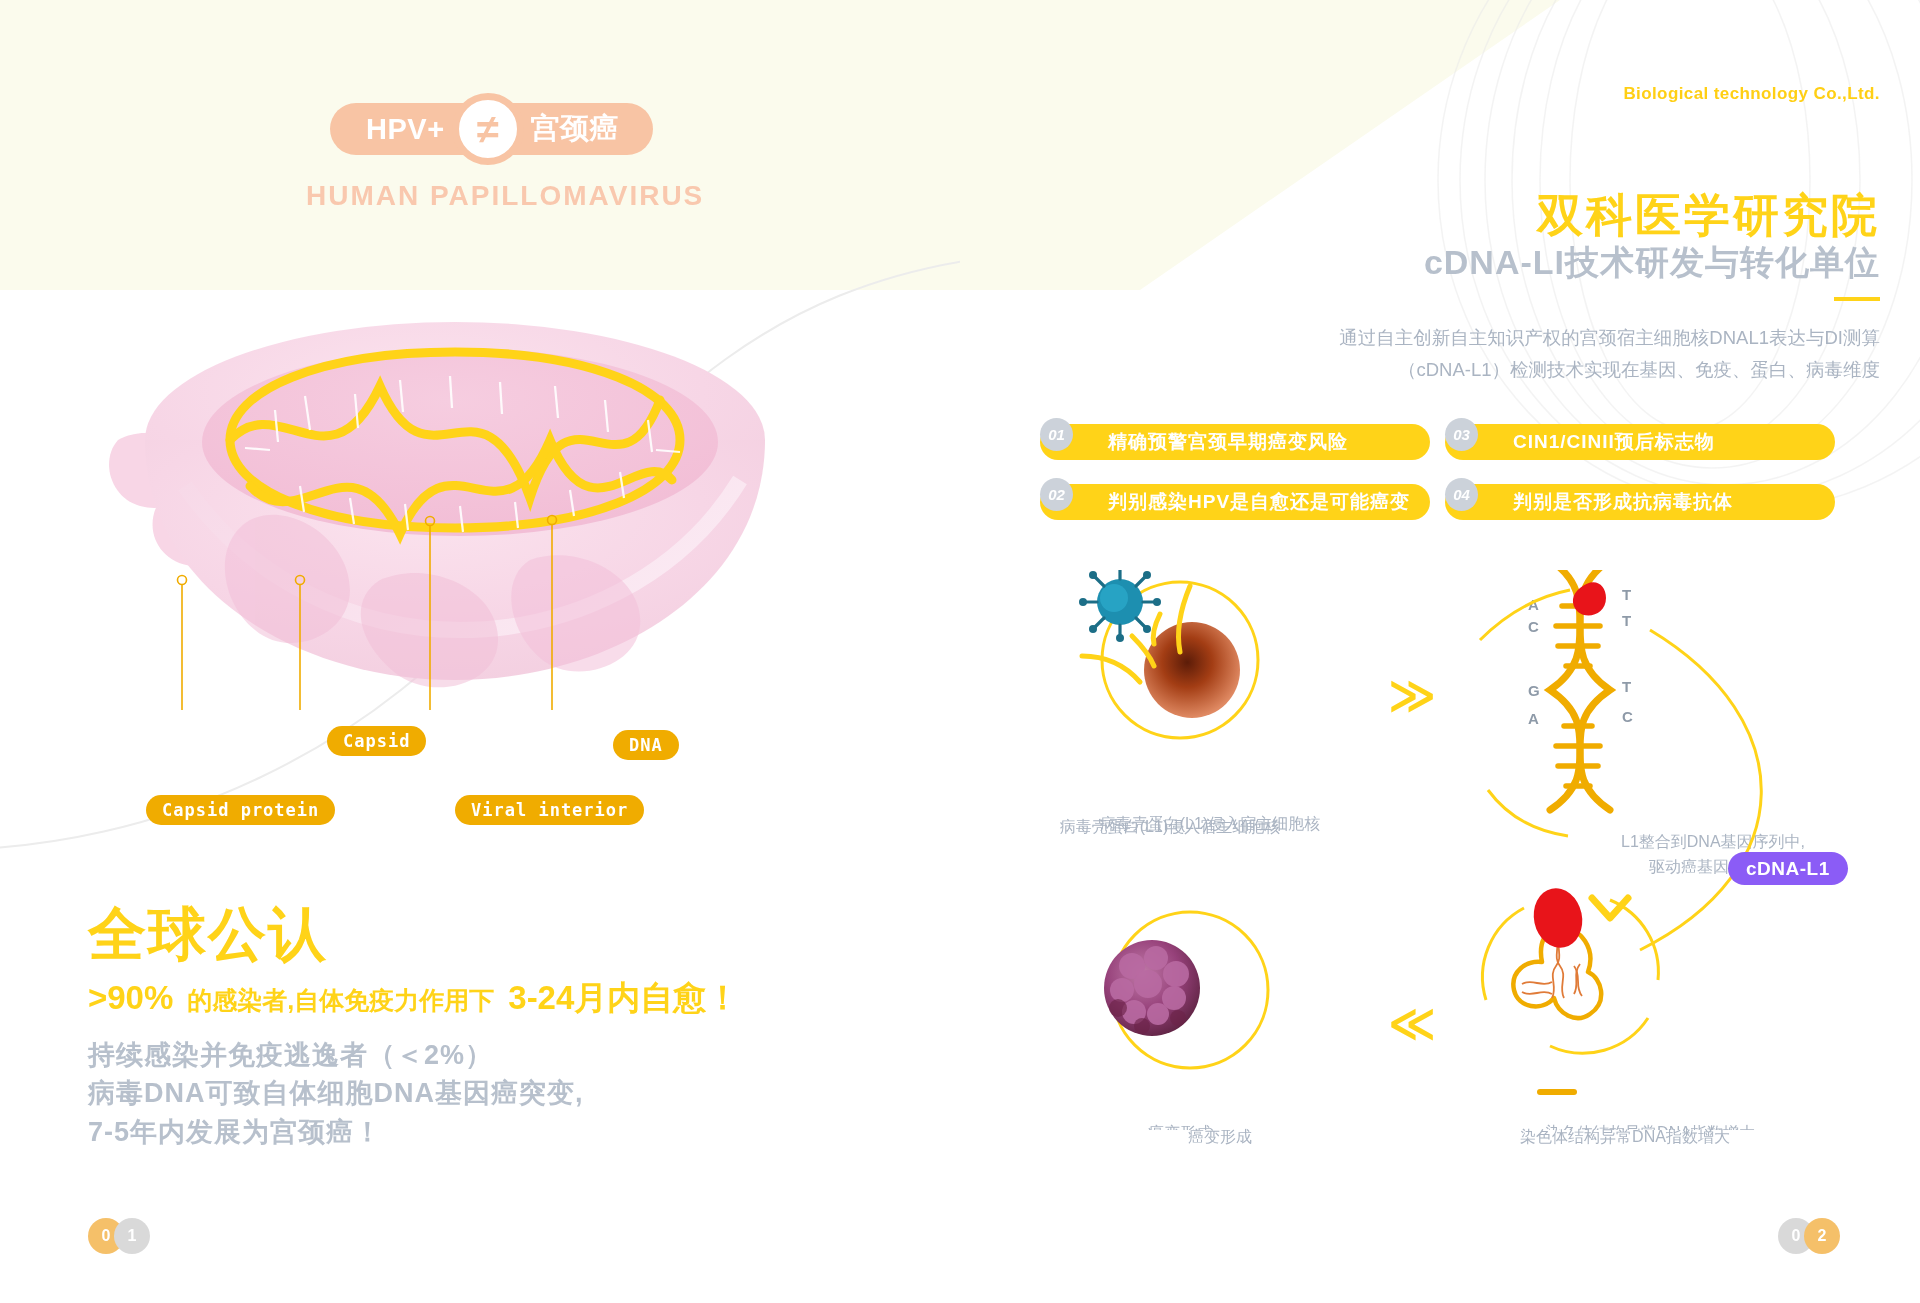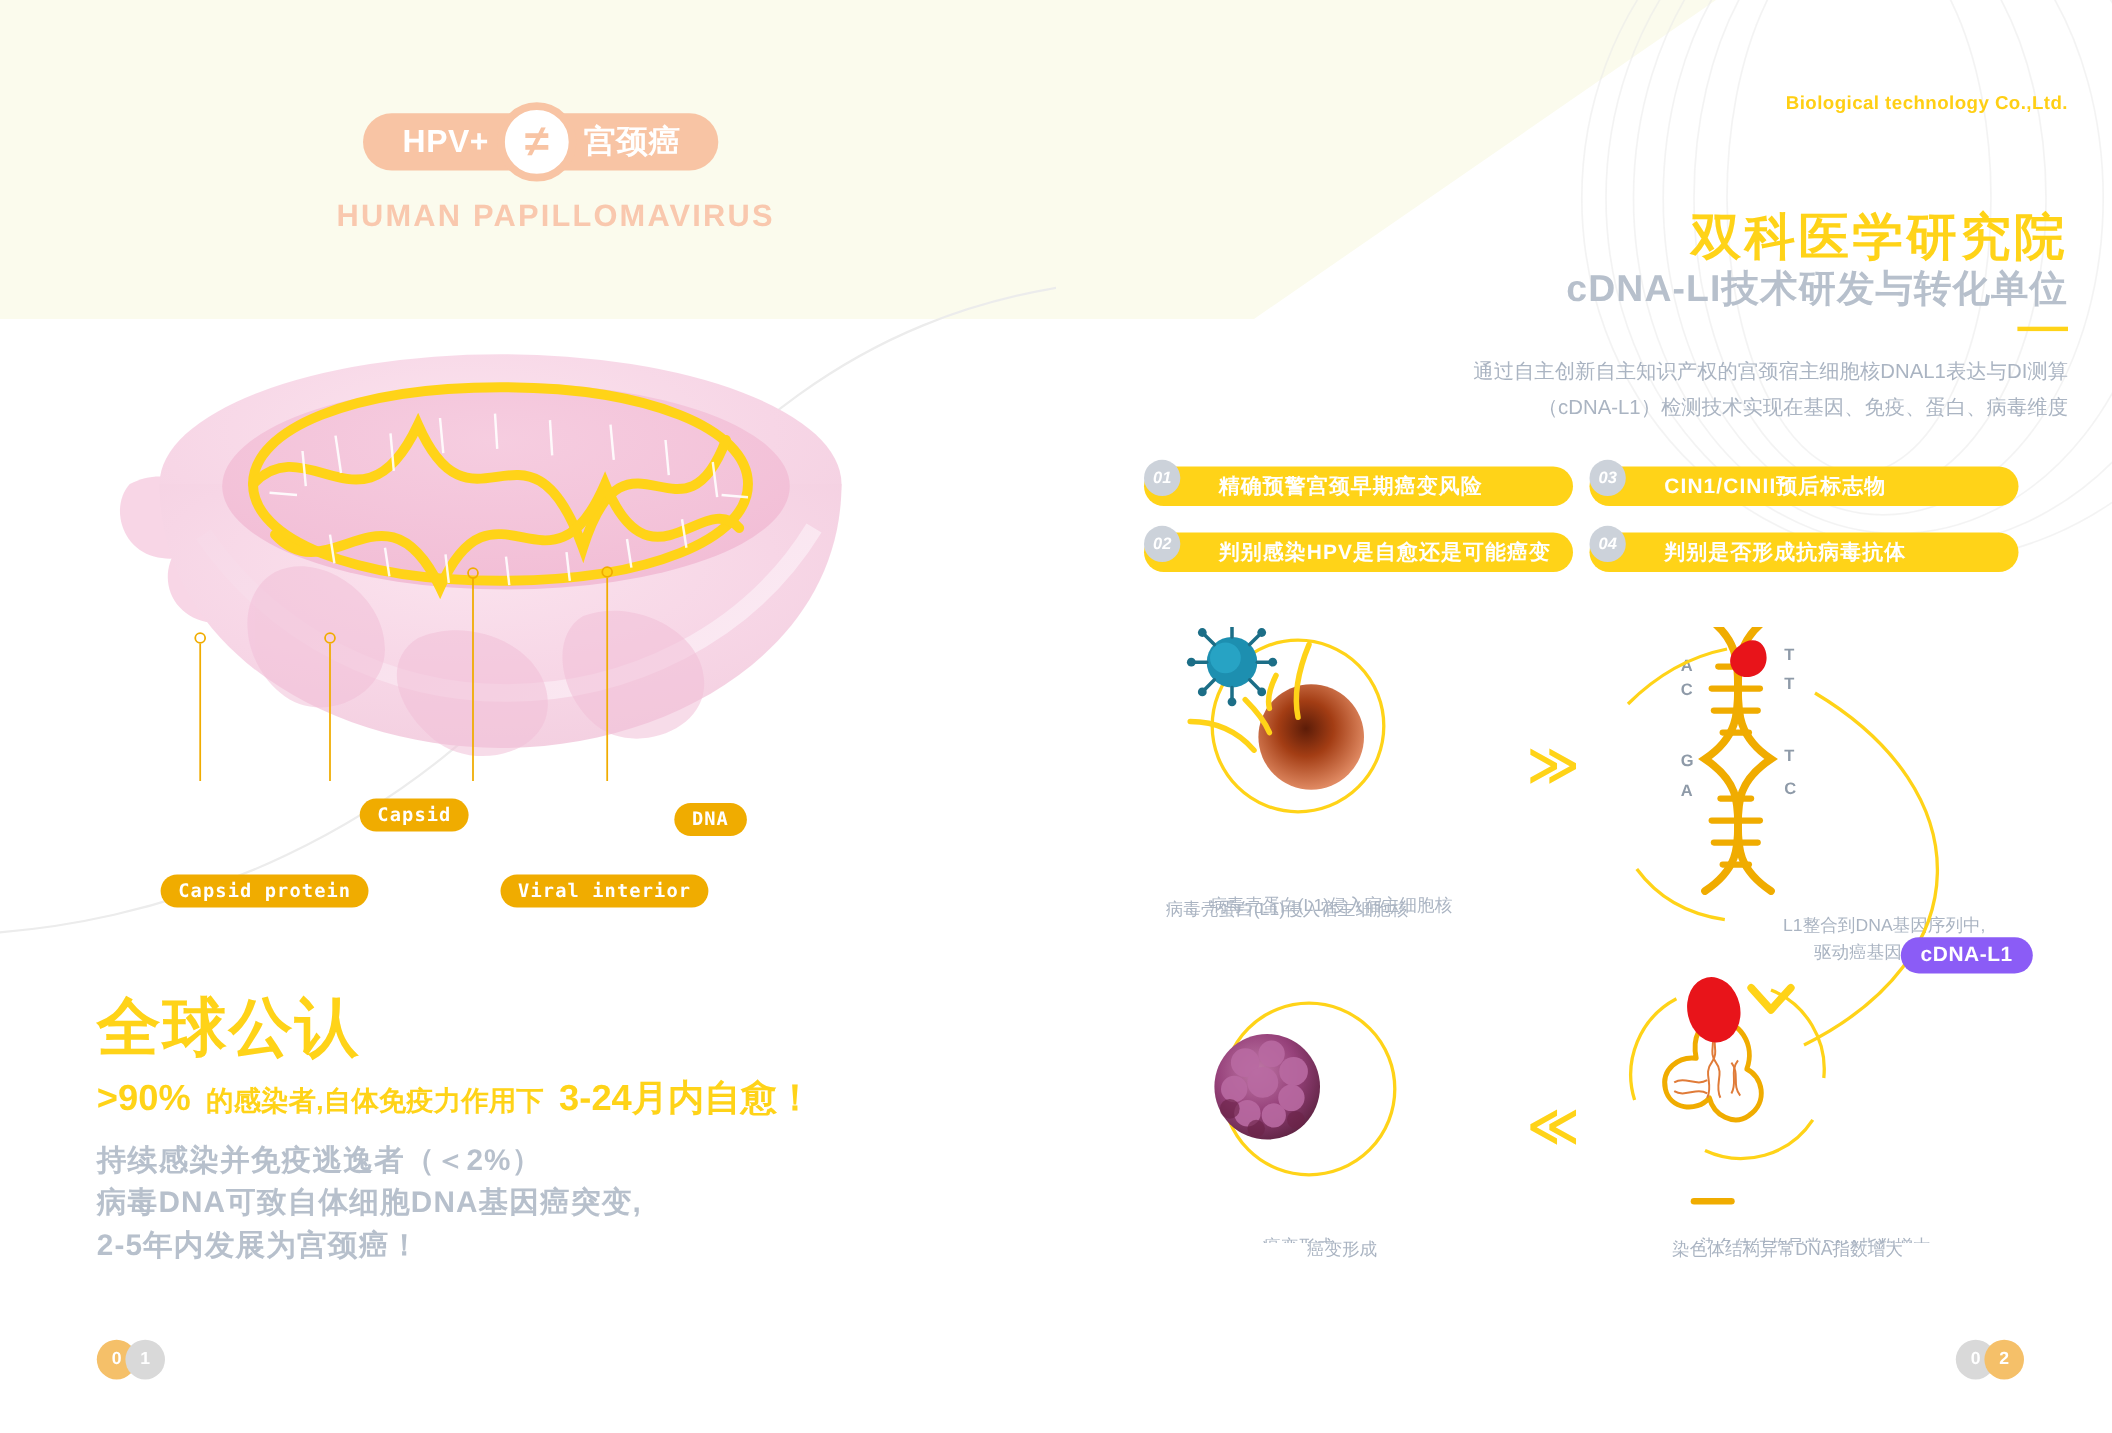--- a/index.html
+++ b/index.html
@@ -294,21 +294,21 @@
   <div class="lbl lbl-dna">DNA</div>
 
   <div class="global-title">全球公认</div>
   <div class="stat-line">
     <span class="big">&gt;90%</span>
     <span class="mid">的感染者,自体免疫力作用下</span>
     <span class="big">3-24月内自愈！</span>
   </div>
   <div class="gray-block">持续感染并免疫逃逸者（＜2%）
 病毒DNA可致自体细胞DNA基因癌突变,
-2-5年内发展为宫颈癌！</div>
+7-5年内发展为宫颈癌！</div>
 </div>
 
 <div class="right-panel">
   <div class="co-ltd">Biological  technology Co.,Ltd.</div>
   <div class="org-title">双科医学研究院</div>
   <div class="org-sub">cDNA-LI技术研发与转化单位</div>
   <div class="rule"></div>
   <div class="desc">通过自主创新自主知识产权的宫颈宿主细胞核DNAL1表达与DI测算
 （cDNA-L1）检测技术实现在基因、免疫、蛋白、病毒维度</div>
 </div>

